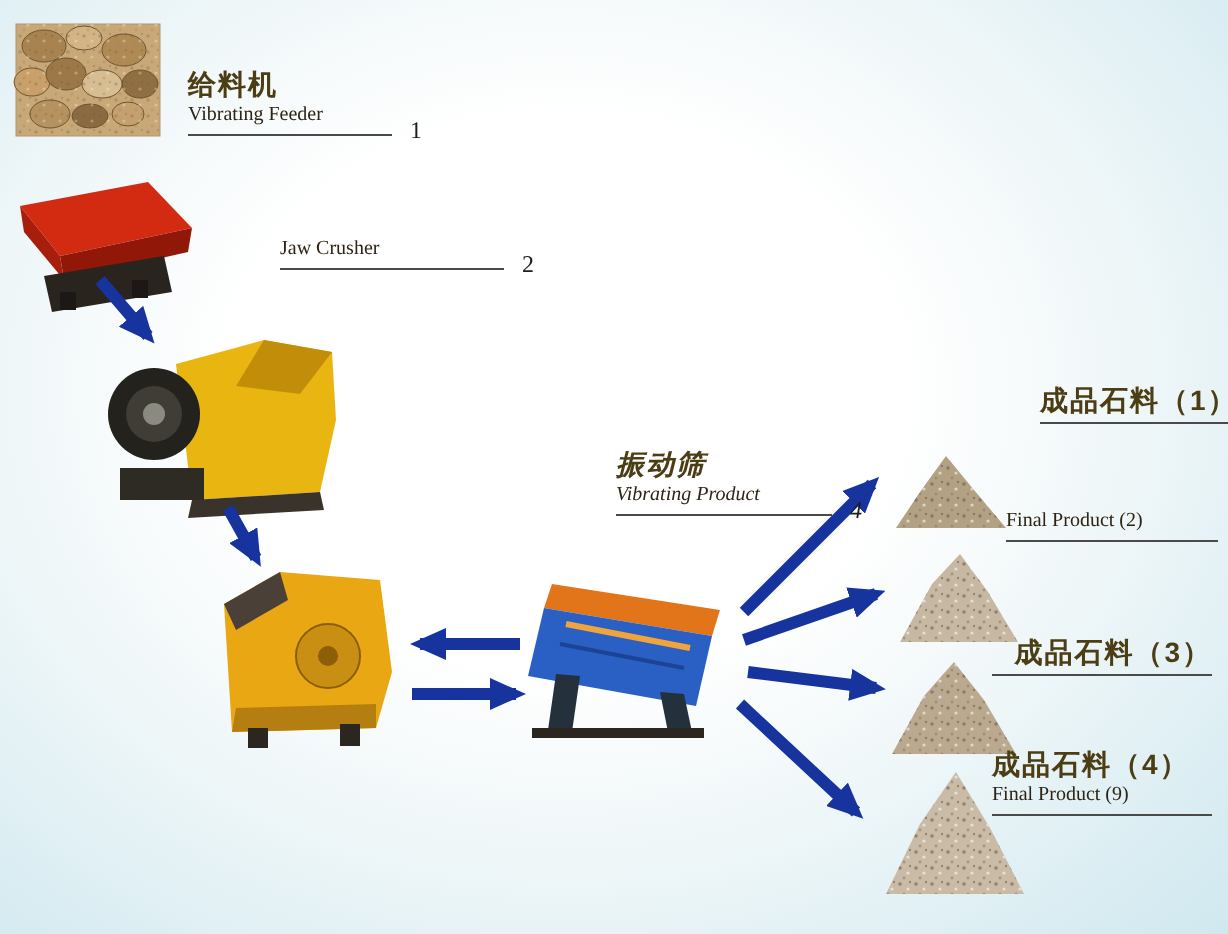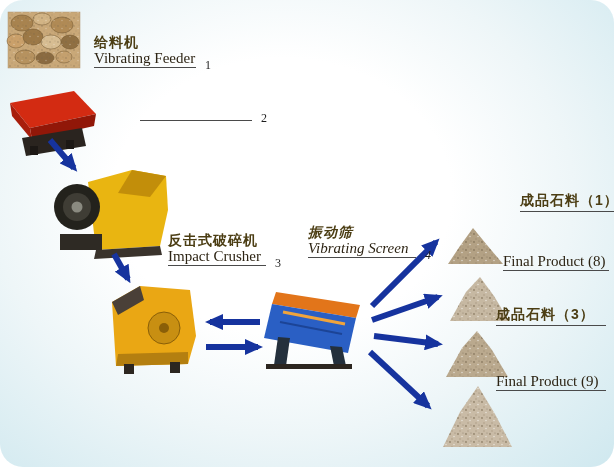--- a/index.html
+++ b/index.html
@@ -4,41 +4,40 @@
 <style>
   * { margin:0; padding:0; box-sizing:border-box; }
   html,body { background:#ffffff; }
   body { font-family:"Liberation Sans", sans-serif; }
 
   .canvas {
     position:relative;
     width:614px; height:467px;
     background: radial-gradient(ellipse at 46% 42%, #ffffff 36%, #eef6f8 62%, #cfe8ef 100%);
     overflow:hidden;
-    border-radius:23px;
   }
   .layer { position:absolute; inset:0; }
 
   
   .label {
     position:absolute;
     border-bottom:1px solid #4a4a4a;
     padding-bottom:2px;
   }
   .label .zh {
     font-weight:bold;
     font-size:14px;
     color:#4c3e14;
     letter-spacing:1px;
     line-height:17px;
     white-space:nowrap;
   }
   .label .en {
     font-family:"Liberation Serif", serif;
-    font-size:15px;
+    font-size:10px;
     color:#2d2414;
     line-height:14px;
     white-space:nowrap;
   }
   .label .num {
     position:absolute;
     right:-15px; bottom:-6px;
     font-family:"Liberation Serif", serif;
     font-size:12px;
     color:#1d1d1d;
@@ -145,44 +144,41 @@
     </g>
   </svg>
 
   <div class="label" style="left:94px; top:34px; width:102px;">
     <div class="zh">给料机</div>
     <div class="en">Vibrating Feeder</div>
     <span class="num">1</span>
   </div>
 
   <div class="label" style="left:140px; top:118px; width:112px;">
+    <div class="en">Jaw Crusher</div>
     <span class="num">2</span>
   </div>
 
-  <div class="label" style="left:168px; top:232px; width:98px;">
-    <div class="zh">反击式破碎机</div>
-    <div class="en">Impact Crusher</div>
-    <span class="num">3</span>
-  </div>
 
   <div class="label" style="left:308px; top:224px; width:108px;font-style:italic;">
     <div class="zh">振动筛</div>
-    <div class="en">Vibrating Screen</div>
+    <div class="en">Vibrating Product</div>
     <span class="num">4</span>
   </div>
 
   <div class="label" style="left:520px; top:192px; width:112px;">
     <div class="zh">成品石料（1）</div>
   </div>
 
   <div class="label" style="left:503px; top:254px; width:106px;">
-    <div class="en">Final Product (8)</div>
+    <div class="en">Final Product (2)</div>
   </div>
 
-  <div class="label" style="left:496px; top:306px; width:110px;">
+  <div class="label" style="left:496px; top:318px; width:110px;text-align:right;">
     <div class="zh">成品石料（3）</div>
   </div>
 
   <div class="label" style="left:496px; top:374px; width:110px;">
+    <div class="zh">成品石料（4）</div>
     <div class="en">Final Product (9)</div>
   </div>
 
 </div>
 
 </body></html>

